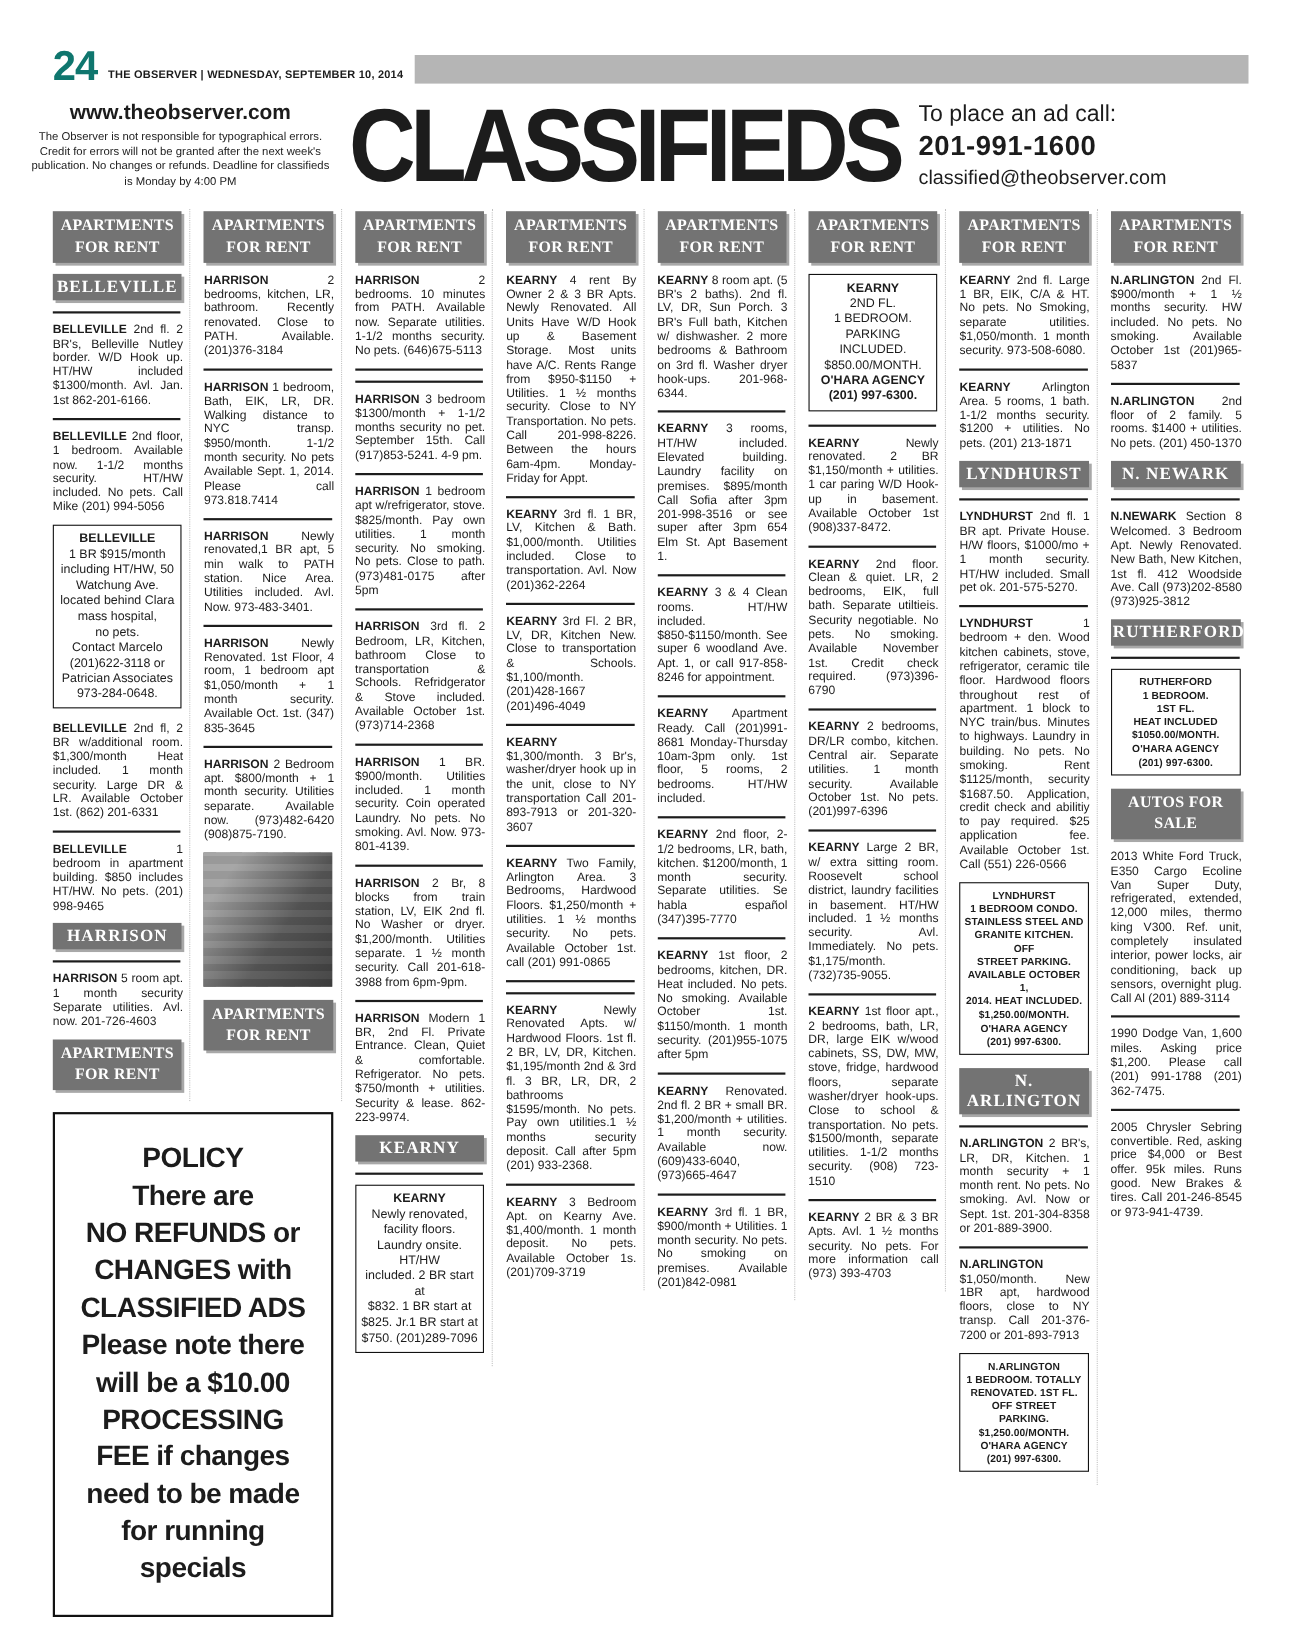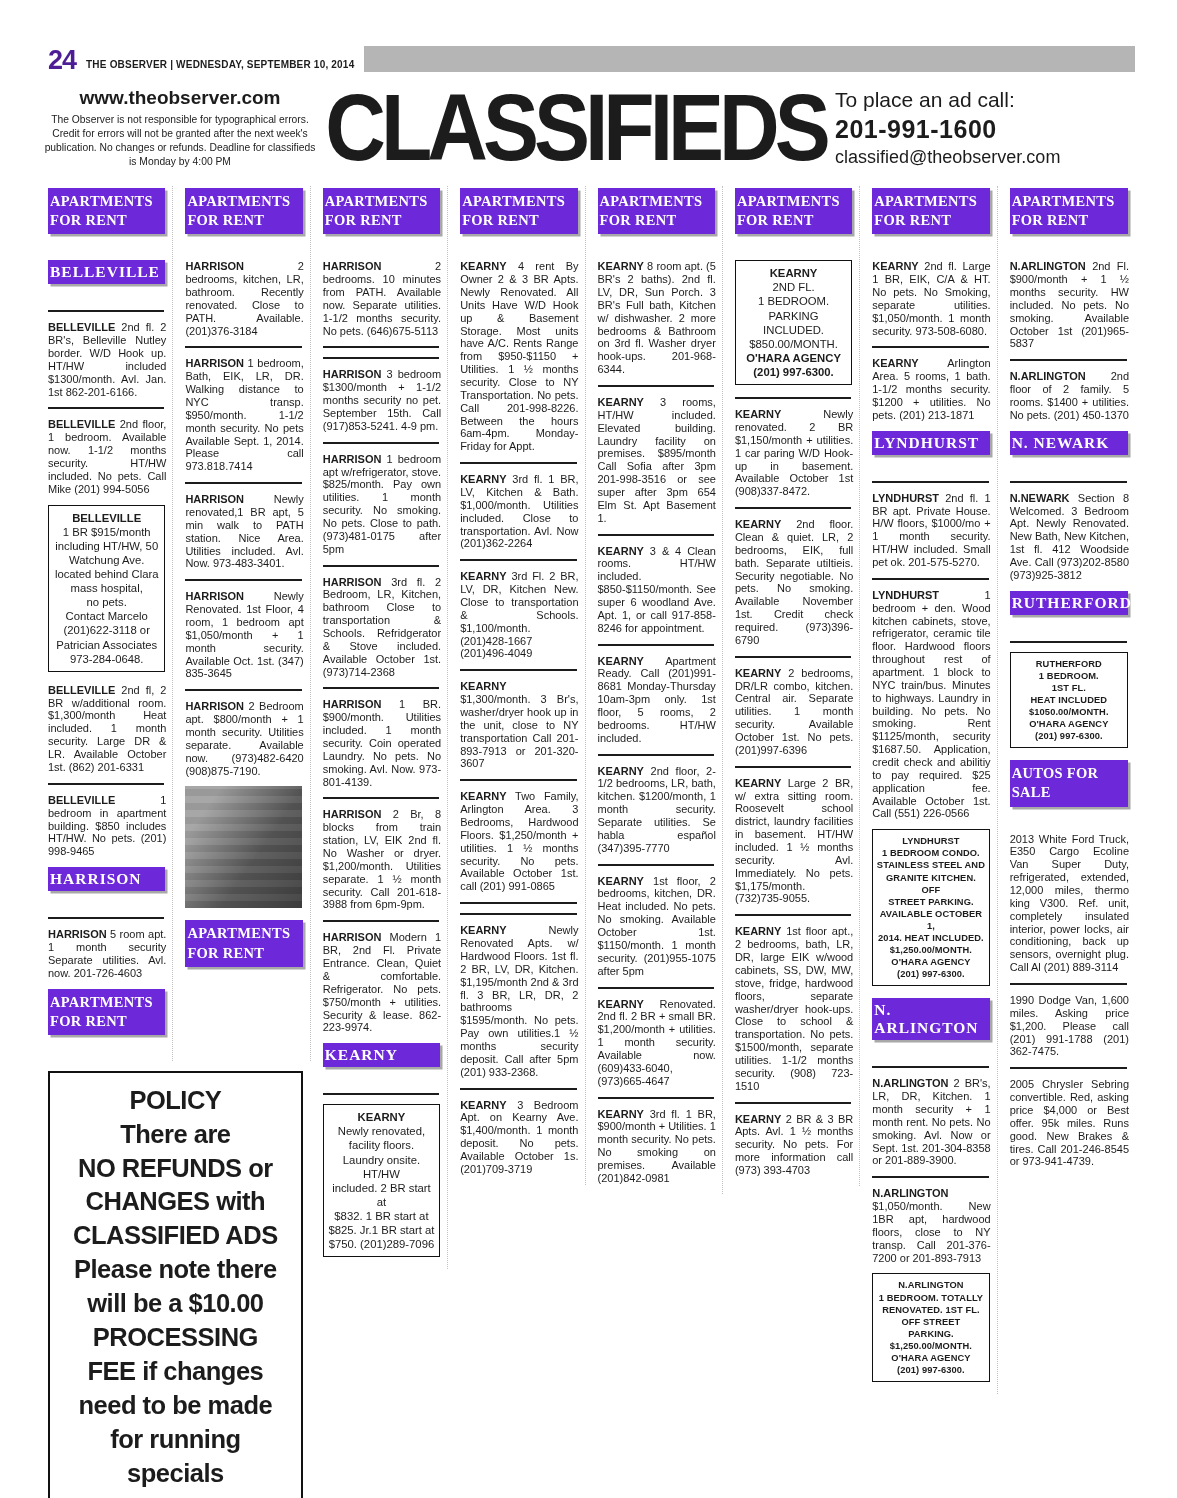--- a/index.html
+++ b/index.html
@@ -4,64 +4,64 @@
 <style>
   * { margin:0; padding:0; box-sizing:border-box; }
   html,body { background:#ffffff; }
   body {
     width:1177px; height:1498px; overflow:hidden;
     font-family:"Liberation Sans", sans-serif;
     color:#1c1c1c; position:relative;
   }
   
   .topstrip { display:flex; align-items:flex-end; margin:46px 42px 0 48px; gap:10px; }
-  .pagenum { font-size:27px; font-weight:900; color:#4c1d95; line-height:.8; letter-spacing:-1px; }
+  .pagenum { font-size:38px; font-weight:900; color:#0f766e; line-height:.8; letter-spacing:-1px; }
   .masthead { font-size:10px; font-weight:700; letter-spacing:.2px; white-space:nowrap; padding-bottom:2px; }
   .graybar { flex:1; height:26px; background:#b5b5b5; }
   
-  .banner { display:flex; align-items:center; margin:14px 42px 0 44px; }
+  .banner { display:flex; align-items:center; margin:14px 42px 0 28px; }
   .b-left { width:272px; text-align:center; }
   .site { font-size:19px; font-weight:700; margin-bottom:4px; }
   .disclaimer { font-size:10.3px; line-height:1.35; color:#222; }
   .b-title { flex:1; text-align:center; font-size:84px; font-weight:900;
              letter-spacing:-5px; transform:scaleY(1.12); line-height:1;
              font-family:"Liberation Sans", sans-serif; }
   .b-right { width:300px; text-align:left; }
   .call-label { font-size:21px; font-weight:400; }
   .call-phone { font-size:25px; font-weight:800; margin:3px 0; letter-spacing:.5px; }
   .call-email { font-size:18px; }
   
   .grid { display:grid; grid-template-columns:repeat(8,1fr); gap:0 12px;
           margin:16px 42px 0 48px; align-items:start; }
   .left-stack { grid-column:1 / span 2; display:flex; flex-direction:column; }
   .cols-row { display:grid; grid-template-columns:1fr 1fr; gap:0 12px; }
   .col { min-width:0; padding-right:6px; border-right:1px dotted #c2c2c2; }
   .grid > .col:last-child { border-right:none; }
   
   .cat-box, .section-box {
-    background:#6d28d9; color:#fff; text-align:left;
+    background:#737373; color:#fff; text-align:center;
     font-family:"Liberation Serif", serif; font-weight:700;
-    box-shadow:2.5px 2.5px 0 #a8a8a8; margin:2px 1px 26px 0;
+    box-shadow:2.5px 2.5px 0 #a8a8a8; margin:2px 1px 10px 0;
   }
   .cat-box { font-size:14.5px; line-height:1.32; padding:4px 2px; letter-spacing:.3px; }
   .section-box { font-size:15.5px; padding:3px 2px; letter-spacing:1px; margin-top:8px; }
   .divider { border-top:2px solid #1c1c1c; margin:9px 2px 9px 0; }
   .ad { font-size:11px; line-height:1.17; text-align:justify; margin-bottom:9px; overflow-wrap:break-word; }
   .ad b { font-weight:800; }
   .boxed { border:1.5px solid #111; text-align:center; padding:5px 3px; margin:2px 1px 12px 0;
            font-size:11.3px; line-height:1.25; }
   .boxed .bl { font-weight:800; }
   .boxed.sm { font-size:9.3px; font-weight:600; line-height:1.3; letter-spacing:.1px; }
   .photo { height:122px; margin:4px 2px 12px 0;
     background:
       linear-gradient(125deg, rgba(255,255,255,.30) 0 18%, rgba(0,0,0,.25) 60%, rgba(0,0,0,.45)),
       repeating-linear-gradient(0deg, #6d6d6d 0 7px, #818181 7px 14px),
       repeating-linear-gradient(90deg, #5c5c5c 0 11px, #8d8d8d 11px 24px);
   }
-  .policy { border:2.5px solid #111; margin:10px 8px 0 0; padding:11px 4px;
+  .policy { border:2.5px solid #111; margin:10px 8px 0 0; padding:24px 4px;
             text-align:center; font-size:25.5px; font-weight:800; line-height:1.33;
             letter-spacing:-.5px; }
 </style>
 </head>
 <body>
 
 <header>
   <div class="topstrip">
     <span class="pagenum">24</span>
     <span class="masthead">THE OBSERVER | WEDNESDAY, SEPTEMBER 10, 2014</span>

